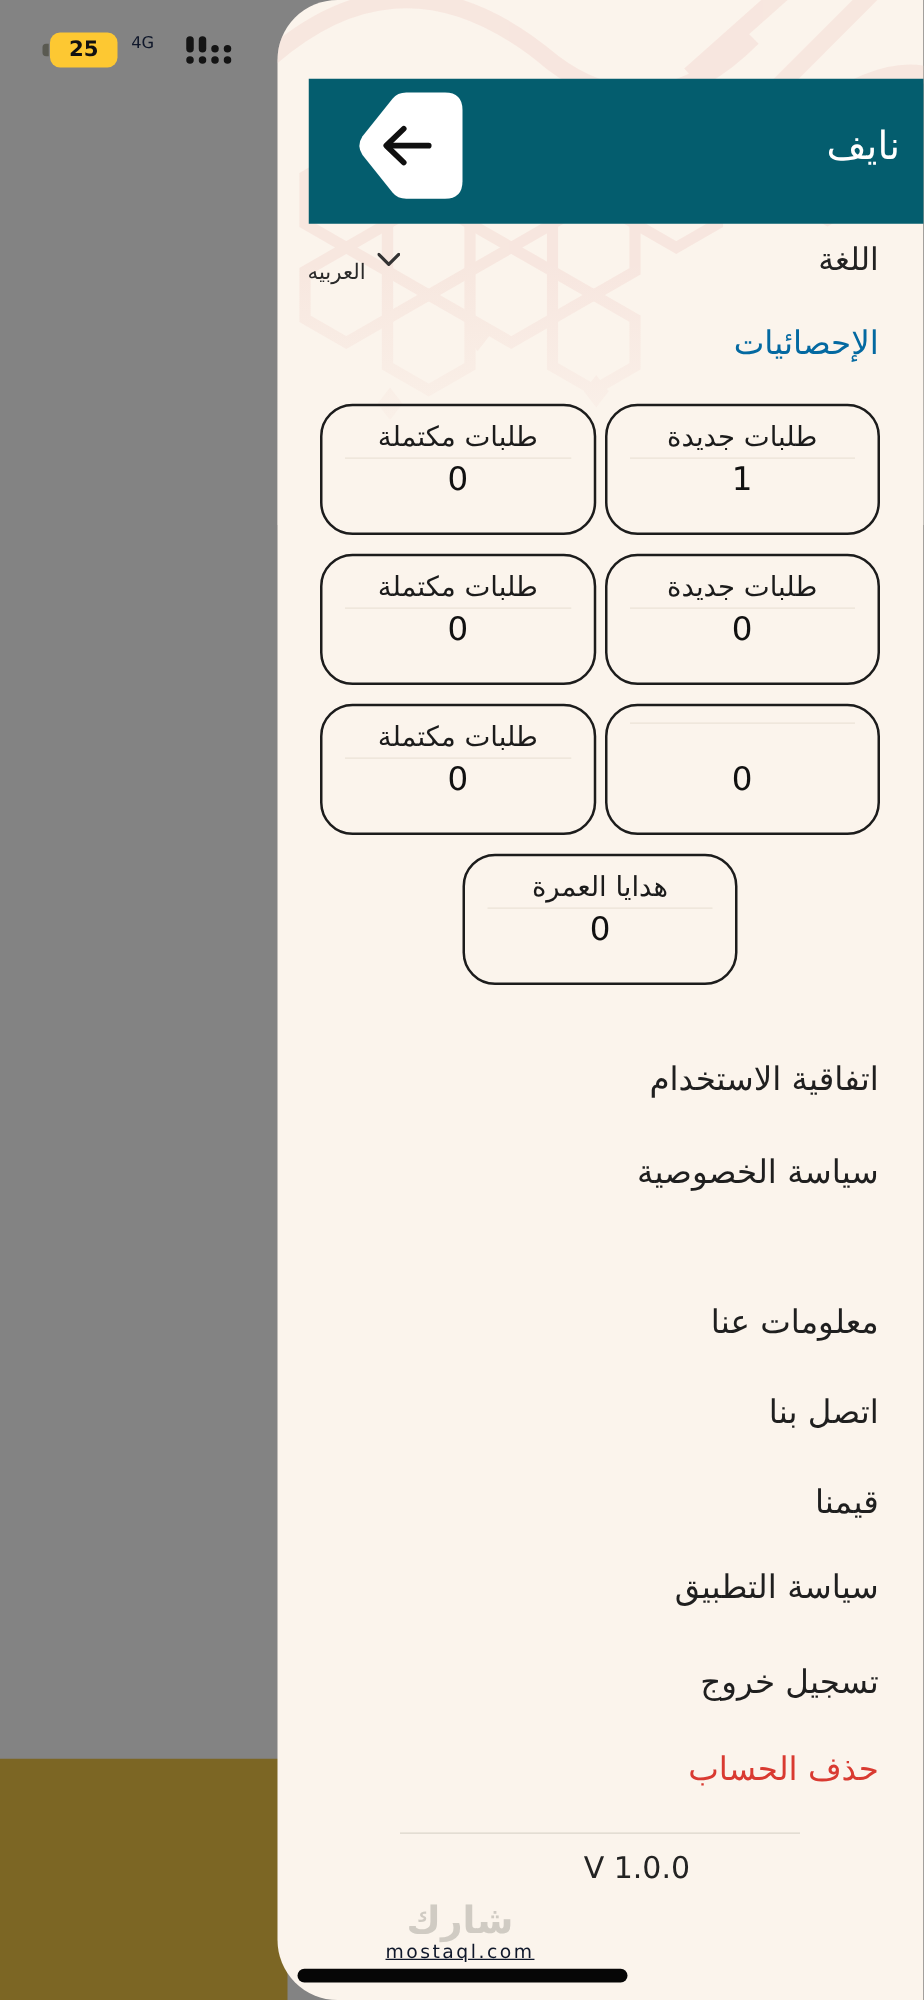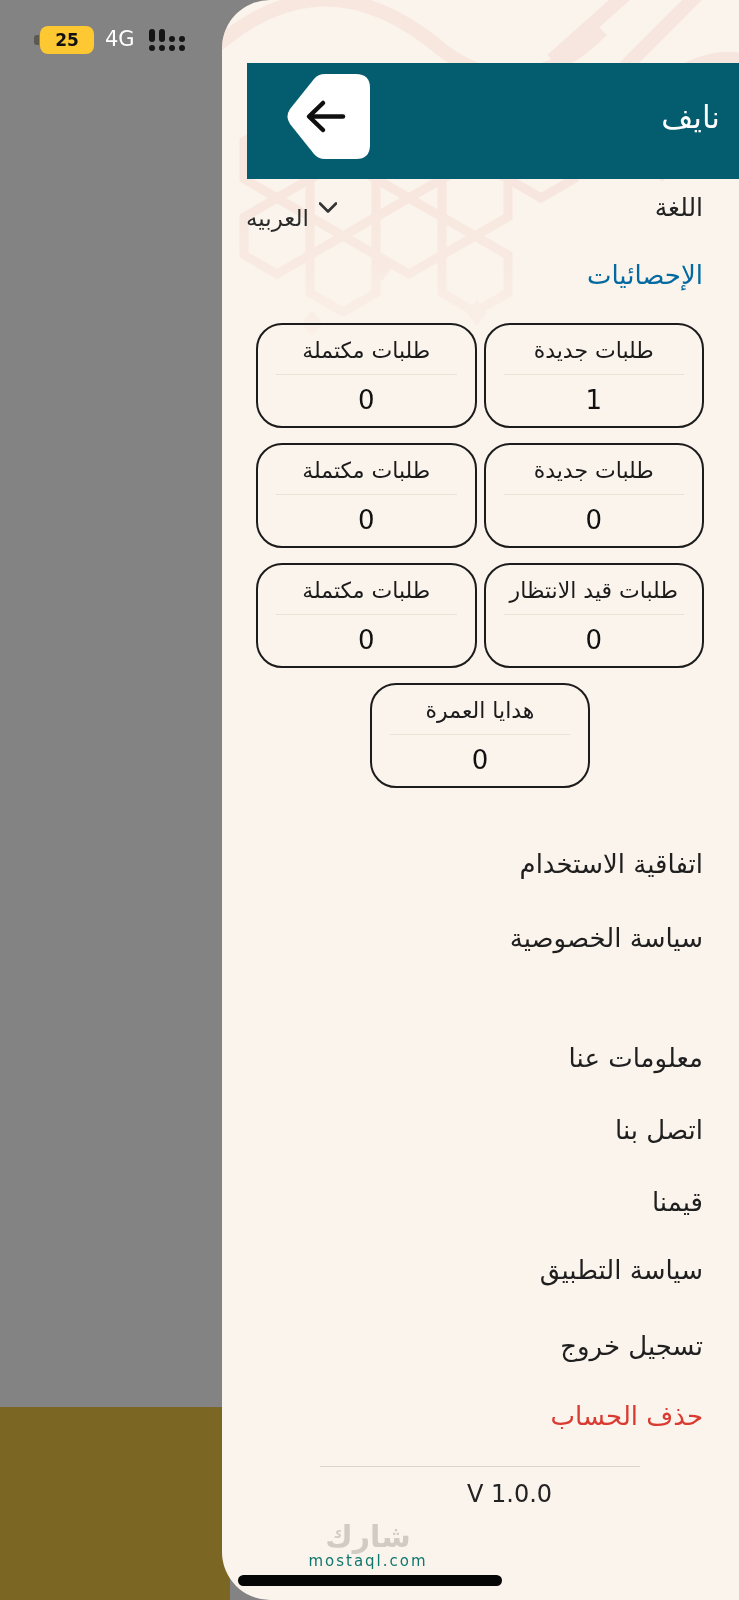--- a/index.html
+++ b/index.html
@@ -12,21 +12,21 @@
 
   
   .under-app{position:absolute;left:0;top:1407px;width:230px;height:193px;background:var(--olive);}
 
   
   .battery{position:absolute;left:40px;top:26px;width:54px;height:28px;background:var(--battery);
     border-radius:8px;display:flex;align-items:center;justify-content:center;
     font-size:17px;font-weight:bold;color:#111;}
   .battery::before{content:"";position:absolute;left:-6px;top:9px;width:5px;height:10px;
     background:rgba(40,40,20,.45);border-radius:3px 0 0 3px;}
-  .net-label{position:absolute;left:105px;top:27px;font-size:21px;color:#ffffff;font-weight:500;}
+  .net-label{position:absolute;left:105px;top:27px;font-size:13px;color:#0f172a;font-weight:500;}
   .signal{position:absolute;left:148px;top:28px;}
 
   
   .panel{position:absolute;left:222px;top:0;width:517px;height:1600px;background:var(--cream);
     border-radius:48px 0 0 48px;overflow:hidden;direction:rtl;}
   .pattern{position:absolute;top:0;right:0;left:0;z-index:0;}
   .pattern-fade{position:absolute;top:0;left:0;right:0;height:420px;z-index:1;
     background:linear-gradient(180deg,rgba(251,244,236,0) 0%,rgba(251,244,236,0) 50%,#fbf4ec 92%);}
 
   .time{position:absolute;z-index:3;right:59px;top:22px;font-size:29px;font-weight:bold;color:#0c0c0c;direction:ltr;margin-top:36px;}
@@ -35,29 +35,29 @@
     display:flex;align-items:center;margin-left:19px;}
   .back-btn{position:absolute;right:378px;top:9px;width:92px;height:89px;border:0;background:transparent;cursor:pointer;}
   .appbar-title{position:absolute;right:30px;top:0;height:107px;display:flex;align-items:center;
     color:#fff;font-size:31px;}
 
   .language-row{position:absolute;z-index:2;top:186px;left:24px;right:36px;height:42px;
     display:flex;align-items:center;justify-content:space-between;}
   .language-label{font-size:25px;color:#222;}
   .language-select{display:flex;align-items:center;gap:10px;background:none;border:0;cursor:pointer;
     font-family:inherit;}
-  .language-value{font-size:23px;color:#2a2a2a;margin-top:22px;}
+  .language-value{font-size:17px;color:#2a2a2a;margin-top:22px;}
 
   .stats-heading{position:absolute;z-index:2;top:260px;right:36px;font-size:26px;color:#0369a1;}
 
   .stats{position:absolute;z-index:2;top:323px;left:34px;width:448px;}
   .stats-row{display:flex;flex-direction:row;gap:7px;margin-bottom:15px;}
   .stat-card{flex:1;height:105px;border:2px solid #1c1c1c;border-radius:26px;
     display:flex;flex-direction:column;justify-content:space-between;
-    padding:13px 10px 11px;text-align:center;}
+    padding:13px 10px 27px;text-align:center;}
   .stat-card.single{flex:none;width:220px;height:105px;margin:2px auto 0;}
   .stat-title{font-size:22px;color:#1b1b1b;}
   .stat-divider{height:1px;background:#ebe2d6;margin:0 8px;}
   .stat-value{font-size:26px;color:#111;direction:ltr;}
 
   .menu{position:absolute;z-index:2;top:846px;right:36px;text-align:right;}
   .menu-item{display:block;background:none;border:0;cursor:pointer;font-family:inherit;
     font-size:26px;color:#1f1f1f;line-height:36px;text-align:right;padding:0;}
   .menu-item:nth-child(1){margin-bottom:38px;}
   .menu-item:nth-child(2){margin-bottom:84px;}
@@ -66,21 +66,21 @@
   .menu-item:nth-child(5){margin-bottom:32px;}
   .menu-item:nth-child(6){margin-bottom:40px;}
   .menu-item:nth-child(7){margin-bottom:34px;}
   .menu-item.danger{color:var(--danger);}
 
   .footer-divider{position:absolute;z-index:2;left:98px;top:1466px;width:320px;height:1px;background:#dcd5ca;}
   .version{position:absolute;z-index:2;left:0;top:1480px;width:100%;text-align:center;
     font-size:24px;color:#232323;direction:ltr;margin-left:29px;}
   .watermark{position:absolute;z-index:2;left:66px;top:1522px;width:160px;text-align:center;color:#d0cbc3;}
   .watermark-title{font-size:30px;font-weight:bold;line-height:30px;}
-  .watermark-domain{font-size:15px;letter-spacing:2px;color:#0f766e;direction:ltr;}
+  .watermark-domain{font-size:15px;letter-spacing:2px;color:#0f172a;direction:ltr;text-decoration:underline;}
 
   .home-indicator{position:absolute;z-index:5;left:238px;top:1575px;width:264px;height:11px;
     border-radius:6px;background:#060606;cursor:grab;}
 </style>
 </head>
 <body>
 
 <div class="screen">
 
   <div class="under-app">
@@ -169,21 +169,20 @@
           <div class="stat-value">0</div>
         </div>
         <div class="stat-card">
           <div class="stat-title">طلبات مكتملة</div>
           <div class="stat-divider"></div>
           <div class="stat-value">0</div>
         </div>
       </div>
       <div class="stats-row">
         <div class="stat-card">
-          <div class="stat-title">طلبات قيد الانتظار</div>
           <div class="stat-divider"></div>
           <div class="stat-value">0</div>
         </div>
         <div class="stat-card">
           <div class="stat-title">طلبات مكتملة</div>
           <div class="stat-divider"></div>
           <div class="stat-value">0</div>
         </div>
       </div>
       <div class="stat-card single">

